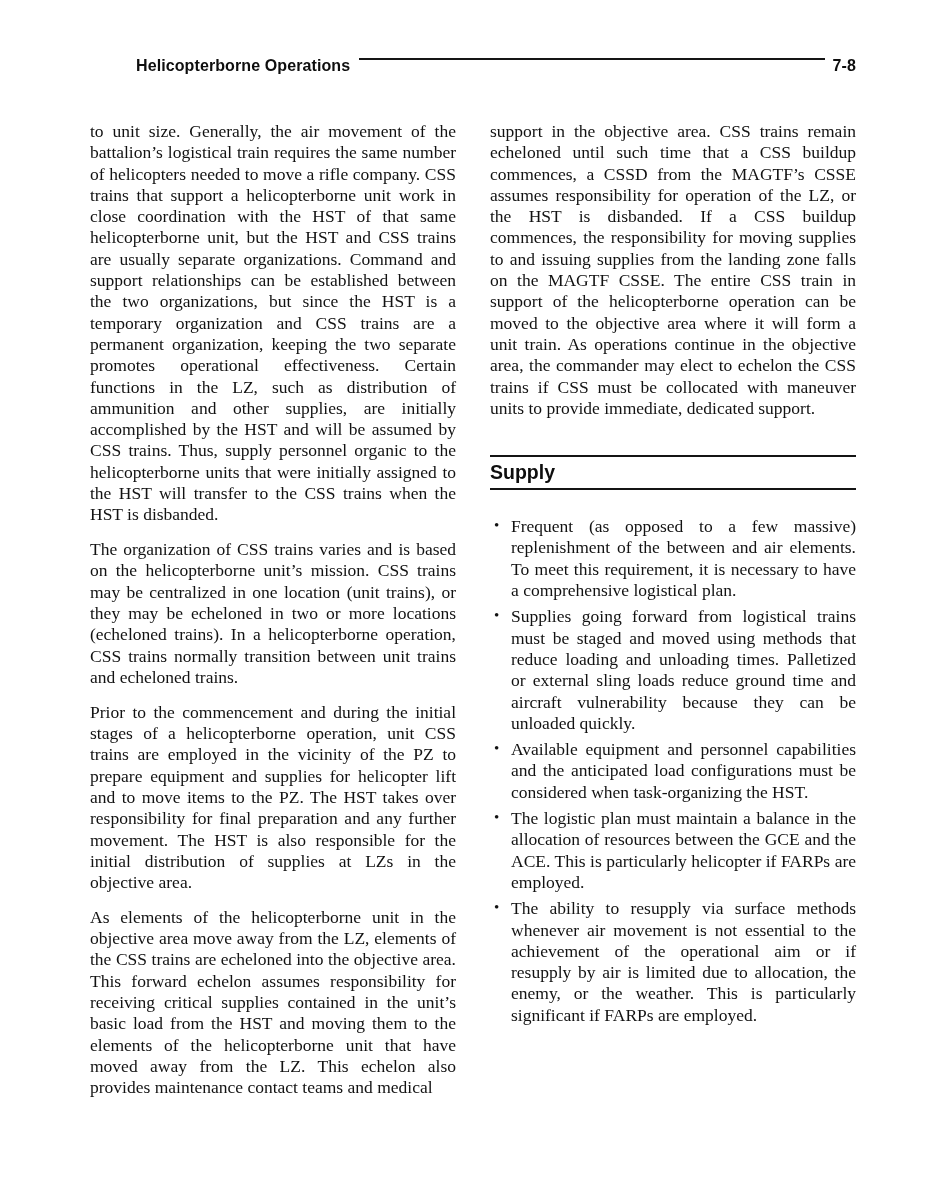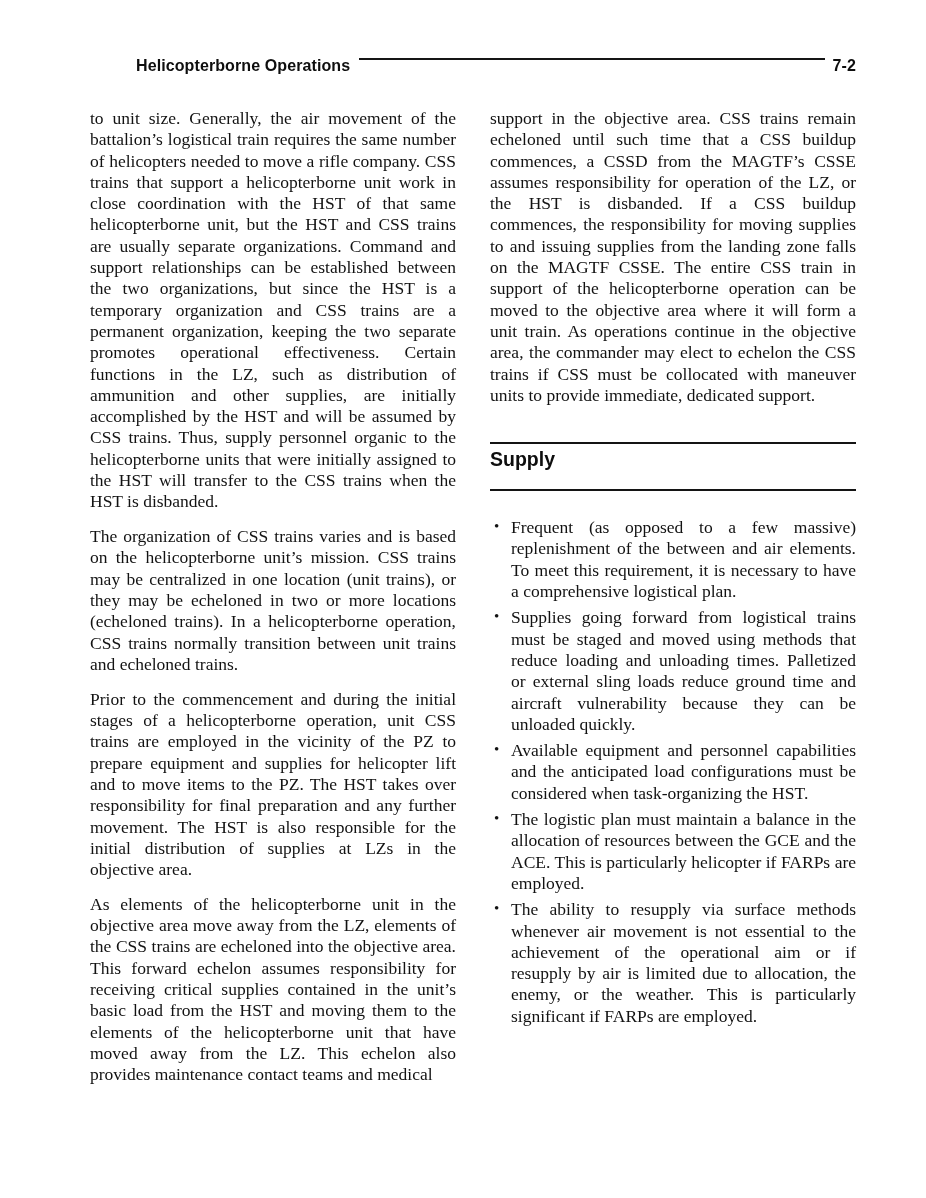--- a/index.html
+++ b/index.html
@@ -35,21 +35,21 @@
     flex: 1;
     height: 0;
     border-top: 2.4px solid #151515;
     margin: 0 8px 0 9px;
     position: relative;
     top: 1px;
   }
   
   .columns {
     position: absolute;
-    top: 108px;
+    top: 121px;
     left: 90px;
     right: 70px;
     display: flex;
     column-gap: 34px;
   }
   .col {
     flex: 1 1 0;
     min-width: 0;
   }
   .col p {
@@ -57,21 +57,21 @@
     font-size: 17.5px;
     line-height: 21.3px;
     text-align: justify;
     color: #121212;
   }
   
   .section-heading {
     margin: 36px 0 26px 0;
     border-top: 2.7px solid #141414;
     border-bottom: 2.7px solid #141414;
-    padding: 2px 0 17px 0;
+    padding: 2px 0 3px 0;
   }
   .section-heading h2 {
     margin: 0;
     font-family: "Liberation Sans", sans-serif;
     font-weight: bold;
     font-size: 19.5px;
     line-height: 26px;
     color: #0e0e0e;
   }
   
@@ -98,21 +98,21 @@
   }
 </style>
 </head>
 <body>
 
 <div class="page">
 
   <header class="page-header">
     <span>Helicopterborne Operations</span>
     <span class="header-rule"></span>
-    <span>7-2</span>
+    <span>7-8</span>
   </header>
 
   <main class="columns">
 
     <section class="col">
       <p>to unit size. Generally, the air movement of the battalion’s logistical train requires the same number of helicopters needed to move a rifle company. CSS trains that support a helicopterborne unit work in close coordination with the HST of that same helicopterborne unit, but the HST and CSS trains are usually separate organizations. Command and support relationships can be established between the two organizations, but since the HST is a temporary organization and CSS trains are a permanent organization, keeping the two separate promotes operational effectiveness. Certain functions in the LZ, such as distribution of ammunition and other supplies, are initially accomplished by the HST and will be assumed by CSS trains. Thus, supply personnel organic to the helicopterborne units that were initially assigned to the HST will transfer to the CSS trains when the HST is disbanded.</p>
       <p>The organization of CSS trains varies and is based on the helicopterborne unit’s mission. CSS trains may be centralized in one location (unit trains), or they may be echeloned in two or more locations (echeloned trains). In a helicopterborne operation, CSS trains normally transition between unit trains and echeloned trains.</p>
       <p>Prior to the commencement and during the initial stages of a helicopterborne operation, unit CSS trains are employed in the vicinity of the PZ to prepare equipment and supplies for helicopter lift and to move items to the PZ. The HST takes over responsibility for final preparation and any further movement. The HST is also responsible for the initial distribution of supplies at LZs in the objective area.</p>
       <p>As elements of the helicopterborne unit in the objective area move away from the LZ, elements of the CSS trains are echeloned into the objective area. This forward echelon assumes responsibility for receiving critical supplies contained in the unit’s basic load from the HST and moving them to the elements of the helicopterborne unit that have moved away from the LZ. This echelon also provides maintenance contact teams and medical</p>
     </section>

